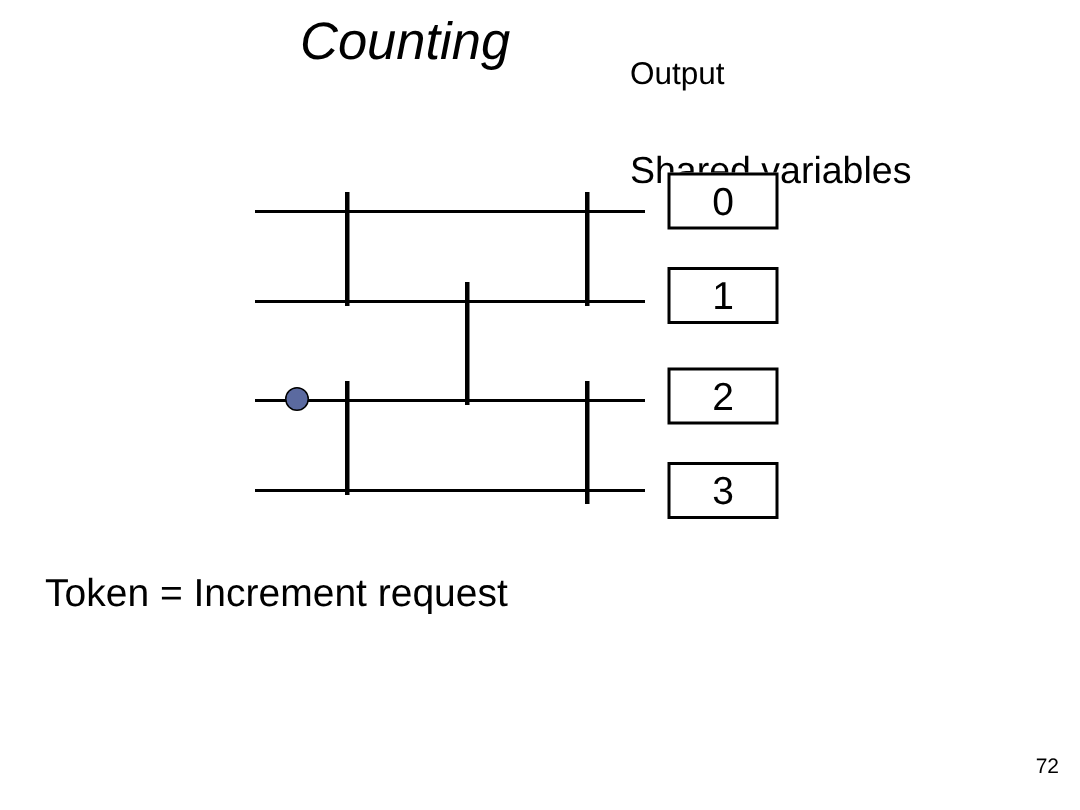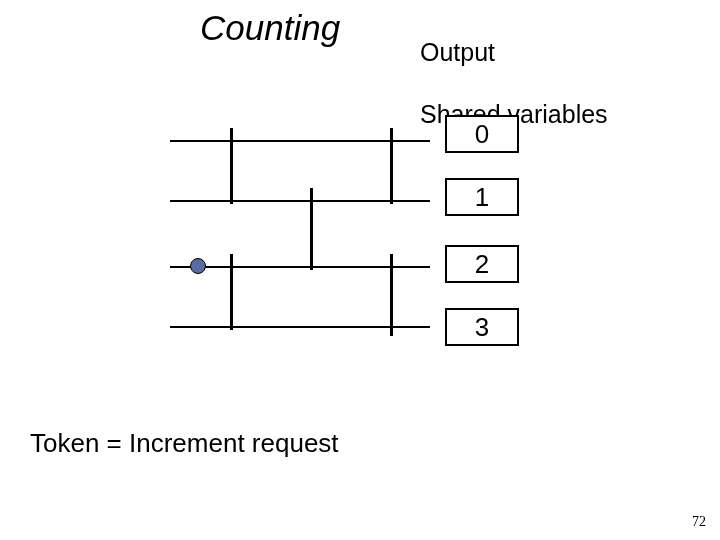--- a/index.html
+++ b/index.html
@@ -16,42 +16,41 @@
     position: absolute;
     top: 8px;
     left: 200px;
     font-size: 35px;
     font-style: italic;
   }
   .label-output {
     position: absolute;
     top: 38px;
     left: 420px;
-    font-size: 25px;
+    font-size: 21px;
   }
   .label-shared {
     position: absolute;
     top: 70px;
     left: 420px;
     font-size: 25px;
     margin-top: 30px;
   }
   .label-token {
     position: absolute;
     top: 380px;
     left: 30px;
     font-size: 26px;
-    margin-top: 48px;
   }
   .page-num {
     position: absolute;
-    bottom: 10px;
+    bottom: 22px;
     right: 14px;
     font-size: 14px;
-    font-family: Liberation Serif, serif;
+    font-family: Liberation Sans, sans-serif;
   }
   .hline {
     position: absolute;
     height: 2px;
     background: #000;
   }
   .vline {
     position: absolute;
     width: 3px;
     background: #000;

